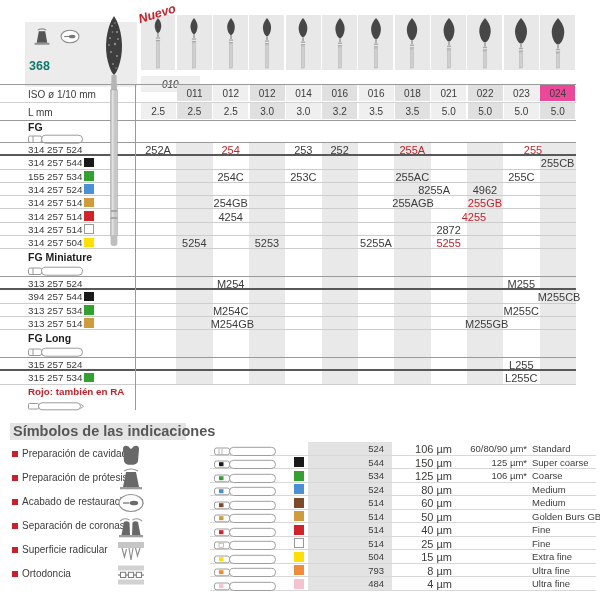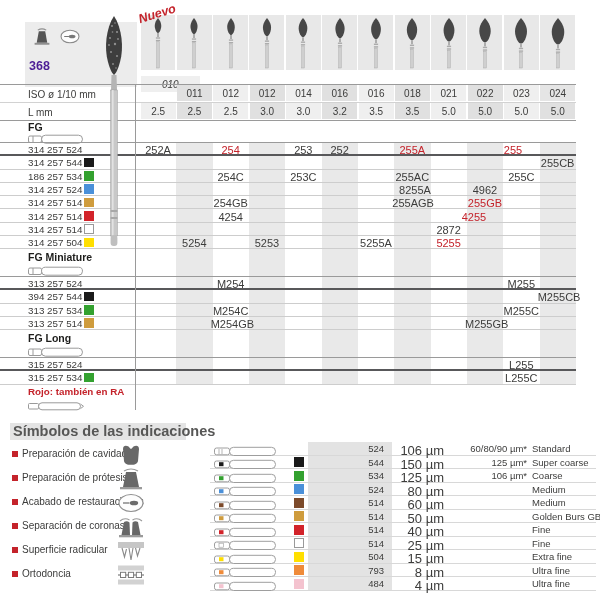--- a/index.html
+++ b/index.html
@@ -20,28 +20,28 @@
   .hline{position:absolute;left:0;width:576px;height:1px;background:#9a9a9a;z-index:3;}
   .thinline{position:absolute;left:0;width:576px;height:1px;background:#d2d2d2;z-index:3;}
   .vline{position:absolute;left:135px;top:84px;width:1px;height:326px;background:#9a9a9a;z-index:3;}
   .heading-bar{position:absolute;top:423px;height:17px;background:#e4e4e4;font-size:14.5px;font-weight:bold;color:#575756;line-height:17px;padding-left:3px;box-sizing:border-box;white-space:nowrap;}
   .sym-item{position:absolute;left:0;width:200px;height:24px;}
   .sym-bullet{position:absolute;left:12px;top:7px;width:6px;height:6px;background:#c4232b;}
   .sym-label{position:absolute;left:22px;top:4px;font-size:10px;color:#3c3c3b;white-space:nowrap;}
   .sym-icon{position:absolute;left:116px;top:-2px;}
   .grit-row{position:absolute;left:210px;width:386px;height:13.5px;border-bottom:1px solid #d8d8d8;box-sizing:border-box;z-index:2;}
   .grit-code{position:absolute;left:102px;top:1px;width:72px;text-align:right;font-size:9.5px;}
-  .grit-size{position:absolute;left:172px;top:1px;width:62px;text-align:right;font-size:13px;}
+  .grit-size{position:absolute;left:180px;top:1px;width:62px;text-align:right;font-size:11px;}
   .grit-alt{position:absolute;left:248px;top:1px;width:69px;text-align:right;font-size:9.5px;}
   .grit-name{position:absolute;left:322px;top:1px;width:70px;text-align:left;font-size:9.5px;white-space:nowrap;}
   .grit-sq{position:absolute;left:84px;top:1.5px;width:10px;height:10px;box-sizing:border-box;}
   .grit-band{position:absolute;left:308px;top:442px;width:84px;height:149px;background:#e3e3e3;z-index:1;}
   .nuevo{position:absolute;left:141px;top:12px;font-size:12.5px;font-weight:bold;font-style:italic;color:#c4232b;transform:rotate(-17deg);transform-origin:left bottom;z-index:6;}
   .series-box{position:absolute;left:25px;top:22px;width:112px;height:65px;background:#ececec;}
-  .series-num{position:absolute;left:4px;top:37px;font-size:12.5px;font-weight:bold;color:#4c1d95;}
+  .series-num{position:absolute;left:4px;top:37px;font-size:12.5px;font-weight:bold;color:#0f766e;}
   .note-red{position:absolute;left:28px;top:386px;font-size:9.8px;font-weight:bold;color:#c4232b;z-index:2;white-space:nowrap;}
 </style>
 </head>
 <body>
 
 <div id="page">
 
   <div class="series-box">
     <svg class="abs" style="left:6px;top:5px;" width="22" height="19" viewBox="0 0 20 18">
       <path d="M6 3 Q10 0.5 14 3" stroke="#8f8f8f" stroke-width="1" fill="none"></path>
@@ -205,21 +205,21 @@
       <div class="hcell" style="left: 358.73px; top: 85px; width: 34.83px; background: rgb(239, 239, 239);">016</div>
       <div class="hcell" style="left: 358.73px; top: 103px; width: 34.83px; background: rgb(239, 239, 239);">3.5</div>
       <div class="hcell" style="left: 395.06px; top: 85px; width: 34.83px; background: rgb(224, 224, 224);">018</div>
       <div class="hcell" style="left: 395.06px; top: 103px; width: 34.83px; background: rgb(224, 224, 224);">3.5</div>
       <div class="hcell" style="left: 431.39px; top: 85px; width: 34.83px; background: rgb(239, 239, 239);">021</div>
       <div class="hcell" style="left: 431.39px; top: 103px; width: 34.83px; background: rgb(239, 239, 239);">5.0</div>
       <div class="hcell" style="left: 467.72px; top: 85px; width: 34.83px; background: rgb(224, 224, 224);">022</div>
       <div class="hcell" style="left: 467.72px; top: 103px; width: 34.83px; background: rgb(224, 224, 224);">5.0</div>
       <div class="hcell" style="left: 504.05px; top: 85px; width: 34.83px; background: rgb(239, 239, 239);">023</div>
       <div class="hcell" style="left: 504.05px; top: 103px; width: 34.83px; background: rgb(239, 239, 239);">5.0</div>
-      <div class="hcell" style="left: 540.38px; top: 85px; width: 34.83px; background: #e5e5e5;">024</div>
+      <div class="hcell" style="left: 540.38px; top: 85px; width: 34.83px; background: #ec4899;">024</div>
       <div class="hcell" style="left: 540.38px; top: 103px; width: 34.83px; background: rgb(224, 224, 224);">5.0</div>
       <div class="stripe" style="left: 176.33px; width: 36.33px;"></div>
       <div class="stripe" style="left: 248.99px; width: 36.33px;"></div>
       <div class="stripe" style="left: 321.65px; width: 36.33px;"></div>
       <div class="stripe" style="left: 394.31px; width: 36.33px;"></div>
       <div class="stripe" style="left: 466.97px; width: 36.33px;"></div>
       <div class="stripe" style="left: 539.63px; width: 36.33px;"></div>
       <div class="sec-label" style="top: 121px;">FG</div>
       <div class="abs" style="left: 28px; top: 131px; z-index: 2;"><svg width="56" height="11" viewBox="0 0 56 11">
           <rect x="0.5" y="2" width="13" height="6.5" rx="1.5" fill="#fff" stroke="#9a9a9a"></rect>
@@ -227,39 +227,39 @@
           <line x1="5" y1="2" x2="5" y2="8.5" stroke="#9a9a9a"></line>
         </svg></div>
       <div class="hline" style="top: 142px; background: rgb(154, 154, 154);"></div>
       <div class="row row-dark" style="top: 143px;">
         <div class="part">314 257 524</div>
         <div class="val" style="left: 140px;">252A</div>
         <div class="val red" style="left: 212.66px;">254</div>
         <div class="val" style="left: 285.32px;">253</div>
         <div class="val" style="left: 321.65px;">252</div>
         <div class="val red" style="left: 394.31px;">255A</div>
-        <div class="val red" style="left: 495px;">255</div>
+        <div class="val red" style="left: 515px;">255</div>
       </div>
       <div class="row" style="top: 156.3px;">
         <div class="part">314 257 544</div>
         <div class="sq" style="background: rgb(26, 26, 26);"></div>
         <div class="val" style="left: 539.63px;">255CB</div>
       </div>
       <div class="row" style="top: 169.6px;">
-        <div class="part">186 257 534</div>
+        <div class="part">155 257 534</div>
         <div class="sq" style="background: rgb(51, 161, 47);"></div>
         <div class="val" style="left: 212.66px;">254C</div>
         <div class="val" style="left: 285.32px;">253C</div>
         <div class="val" style="left: 394.31px;">255AC</div>
         <div class="val" style="left: 503.3px;">255C</div>
       </div>
       <div class="row" style="top: 182.9px;">
         <div class="part">314 257 524</div>
         <div class="sq" style="background: rgb(74, 144, 217);"></div>
-        <div class="val" style="left: 397px;">8255A</div>
+        <div class="val" style="left: 412px; text-align: right;">8255A</div>
         <div class="val" style="left: 466.97px;">4962</div>
       </div>
       <div class="row" style="top: 196.2px;">
         <div class="part">314 257 514</div>
         <div class="sq" style="background: rgb(207, 156, 61);"></div>
         <div class="val" style="left: 212.66px;">254GB</div>
         <div class="val" style="left: 394.31px;">255AGB</div>
         <div class="val red" style="left: 466.97px;">255GB</div>
       </div>
       <div class="row" style="top: 209.5px;">

